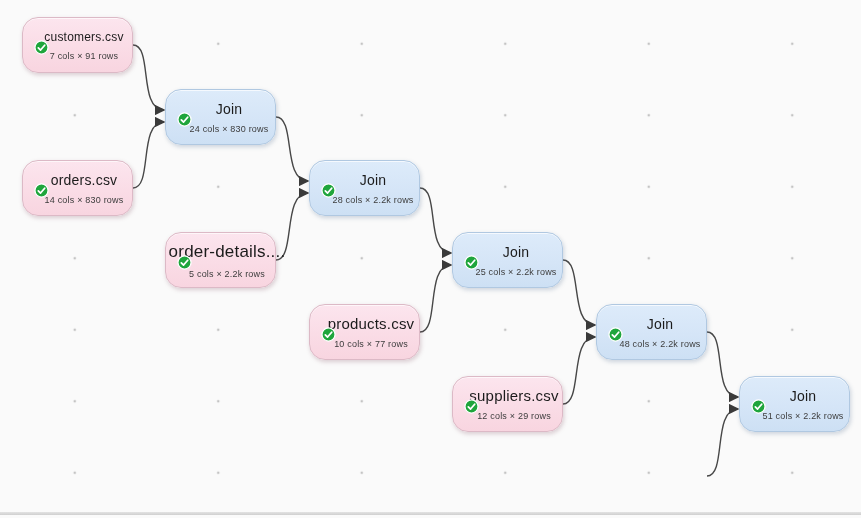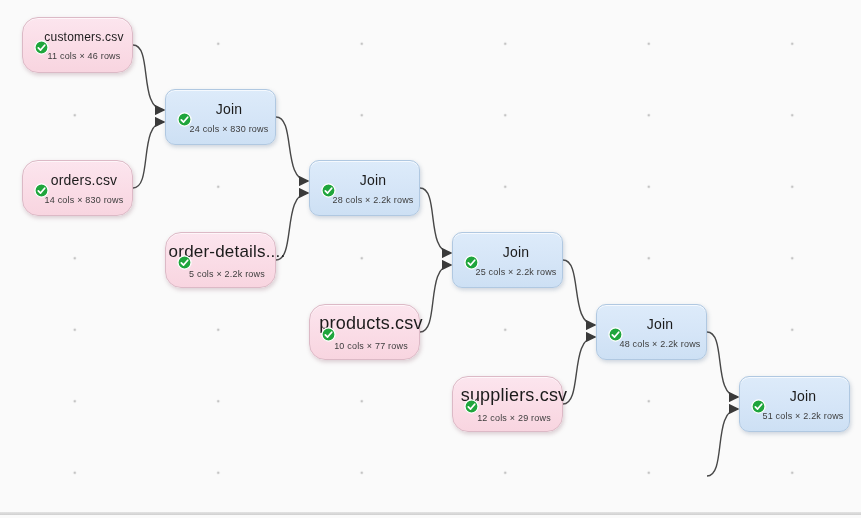--- a/index.html
+++ b/index.html
@@ -42,42 +42,42 @@
   }
   .node.source {
     background: linear-gradient(180deg, #fce5ee 0%, #fadce6 55%, #f8d5e0 100%);
     border: 1px solid #dcb9c6;
     border-radius: 16px;
     box-shadow: 1px 2px 4px rgba(150,110,125,0.32), inset 0 1px 0 rgba(255,255,255,0.65);
   }
   .node.transform {
     background: linear-gradient(180deg, #ddebfa 0%, #d5e5f7 55%, #cde0f4 100%);
     border: 1px solid #b0c8e1;
-    border-radius: 10px;
+    border-radius: 16px;
     box-shadow: 1px 2px 4px rgba(110,130,160,0.32), inset 0 1px 0 rgba(255,255,255,0.7);
     padding-left: 17px;
   }
   .check {
     position: absolute; left: 11px; top: 22px;
     width: 15px; height: 15px; line-height: 0;
   }
   .check svg { width: 15px; height: 15px; }
   .node-label {
     font-size: 12px; color: #1b1b1b;
     margin-bottom: 7px; white-space: nowrap;
     letter-spacing: 0.2px;
   }
   .node-stats {
     font-size: 9px; color: #3c3c3c;
     white-space: nowrap; letter-spacing: 0.2px;
   }
   .node.source .node-label, .node.source .node-stats { margin-left: 13px; }
   .fs14 { font-size: 14px; }
   .fs12 { font-size: 12px; }
-  .fs12h { font-size: 18px; }
+  .fs12h { font-size: 15px; }
   .fs11 { font-size: 17px; }
 </style>
 </head>
 <body>
 
 <div class="canvas">
 
   <svg class="edges" id="edges" viewBox="0 0 861 515">
     <defs>
       <marker id="arrow" viewBox="0 0 8 8" refX="7" refY="4" markerWidth="7.5" markerHeight="7.5" orient="auto">
@@ -95,21 +95,21 @@
       <path d="M 707 332 C 727 332, 712 397, 738 397" class="edge" marker-end="url(#arrow)"></path>
       <path d="M 707 476 C 727 476, 712 409, 738 409" class="edge" marker-end="url(#arrow)"></path>
     </svg>
 
   <div class="node source" style="left: 22px; top: 17px;">
     <span class="check"><svg viewBox="0 0 16 16">
           <circle cx="8" cy="8" r="7" fill="#1fa53c" stroke="#ffffff" stroke-width="1.4"></circle>
           <path d="M4.6 8.4 L7.0 10.7 L11.4 5.6" stroke="#ffffff" stroke-width="1.9" fill="none" stroke-linecap="round" stroke-linejoin="round"></path>
         </svg></span>
     <div class="node-label fs12">customers.csv</div>
-    <div class="node-stats">11 cols × 46 rows</div>
+    <div class="node-stats">7 cols × 91 rows</div>
   </div>
 
   <div class="node source" style="left: 22px; top: 160px;">
     <span class="check"><svg viewBox="0 0 16 16">
           <circle cx="8" cy="8" r="7" fill="#1fa53c" stroke="#ffffff" stroke-width="1.4"></circle>
           <path d="M4.6 8.4 L7.0 10.7 L11.4 5.6" stroke="#ffffff" stroke-width="1.9" fill="none" stroke-linecap="round" stroke-linejoin="round"></path>
         </svg></span>
     <div class="node-label fs14">orders.csv</div>
     <div class="node-stats">14 cols × 830 rows</div>
   </div>

